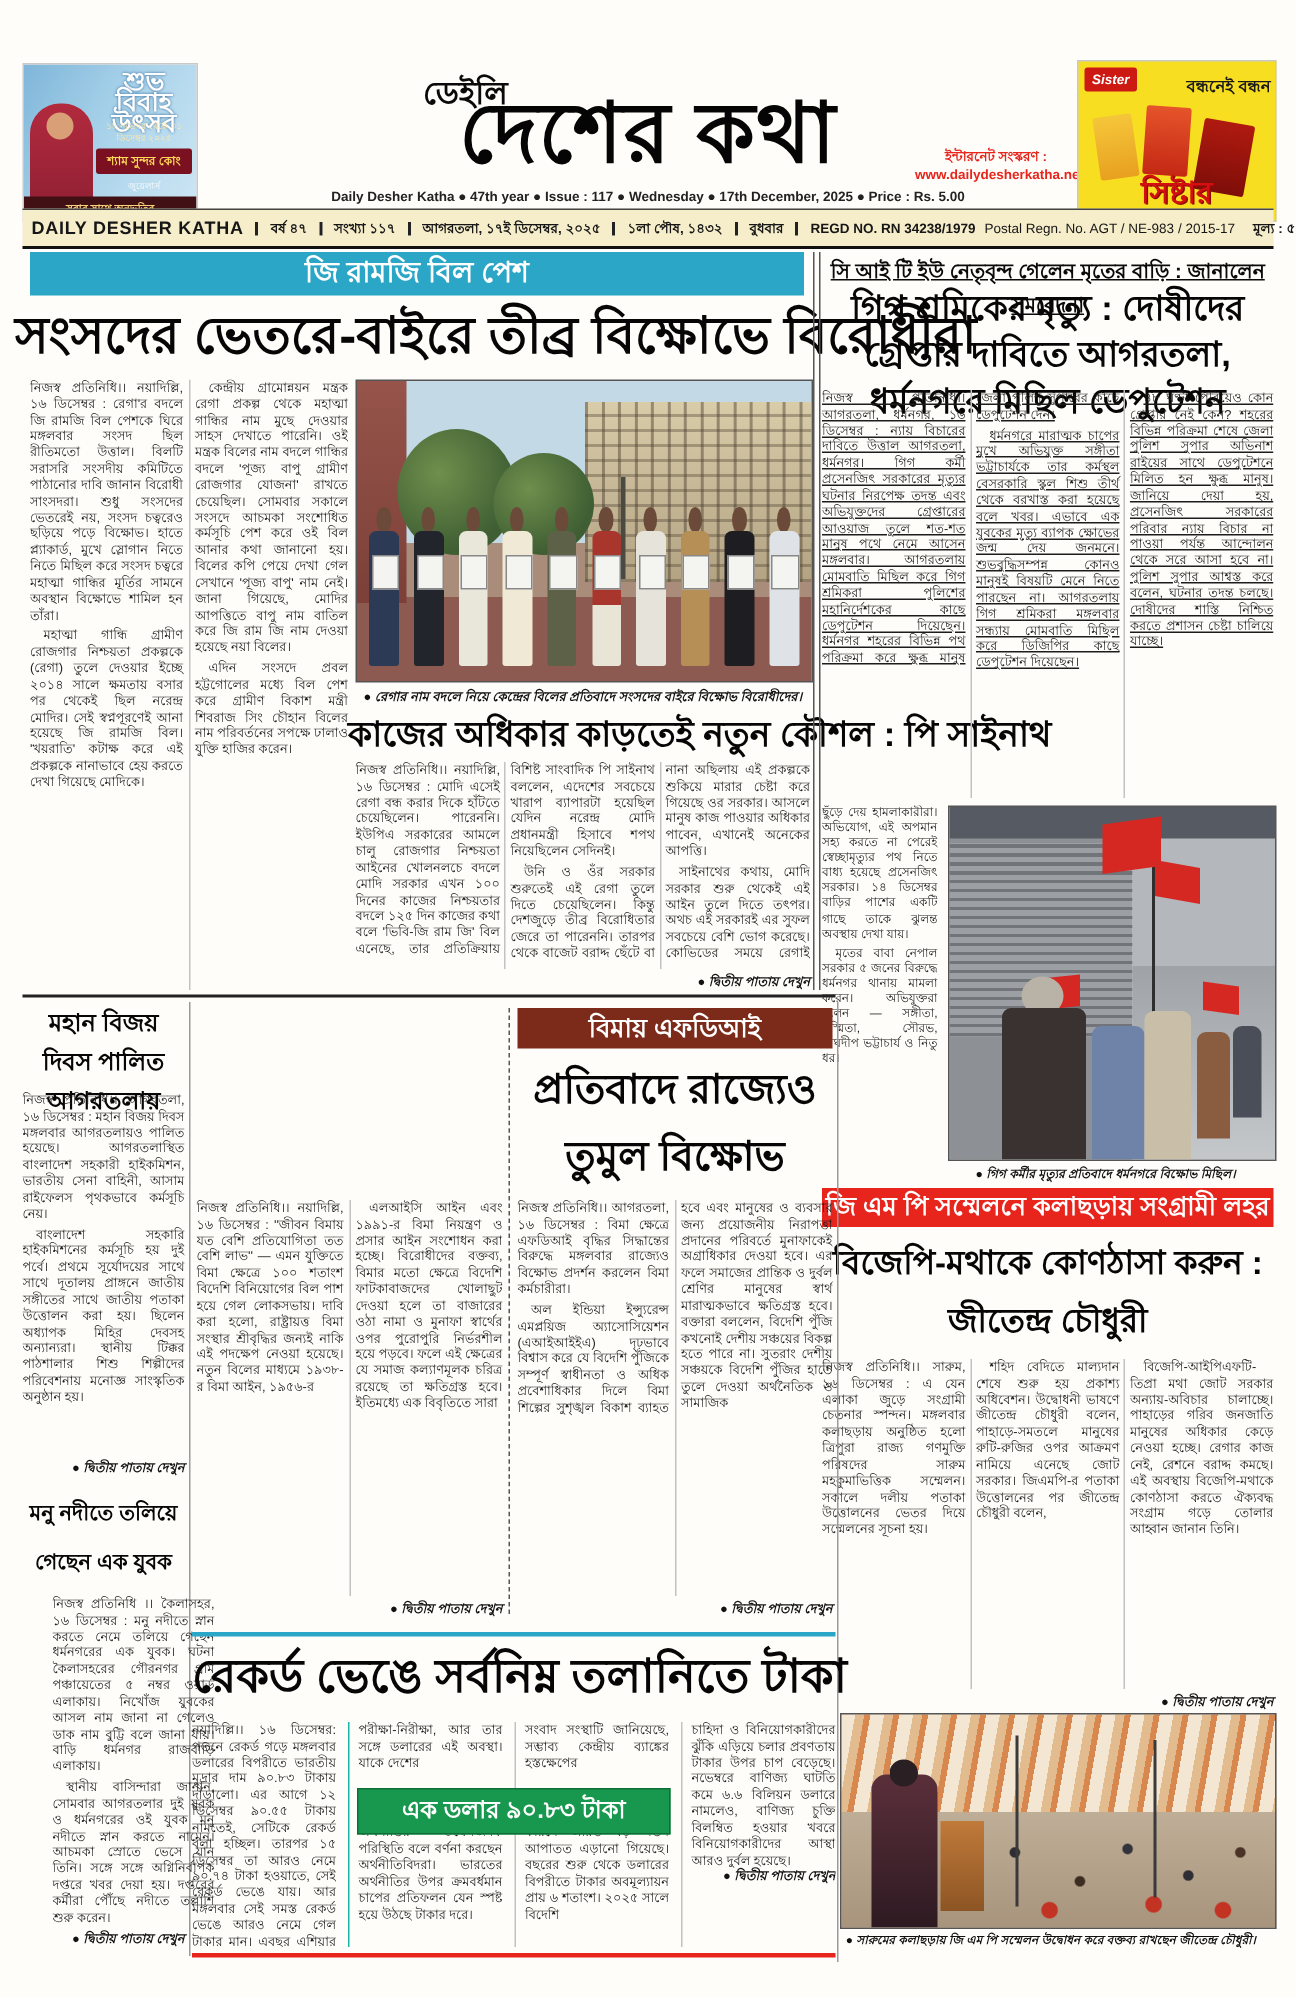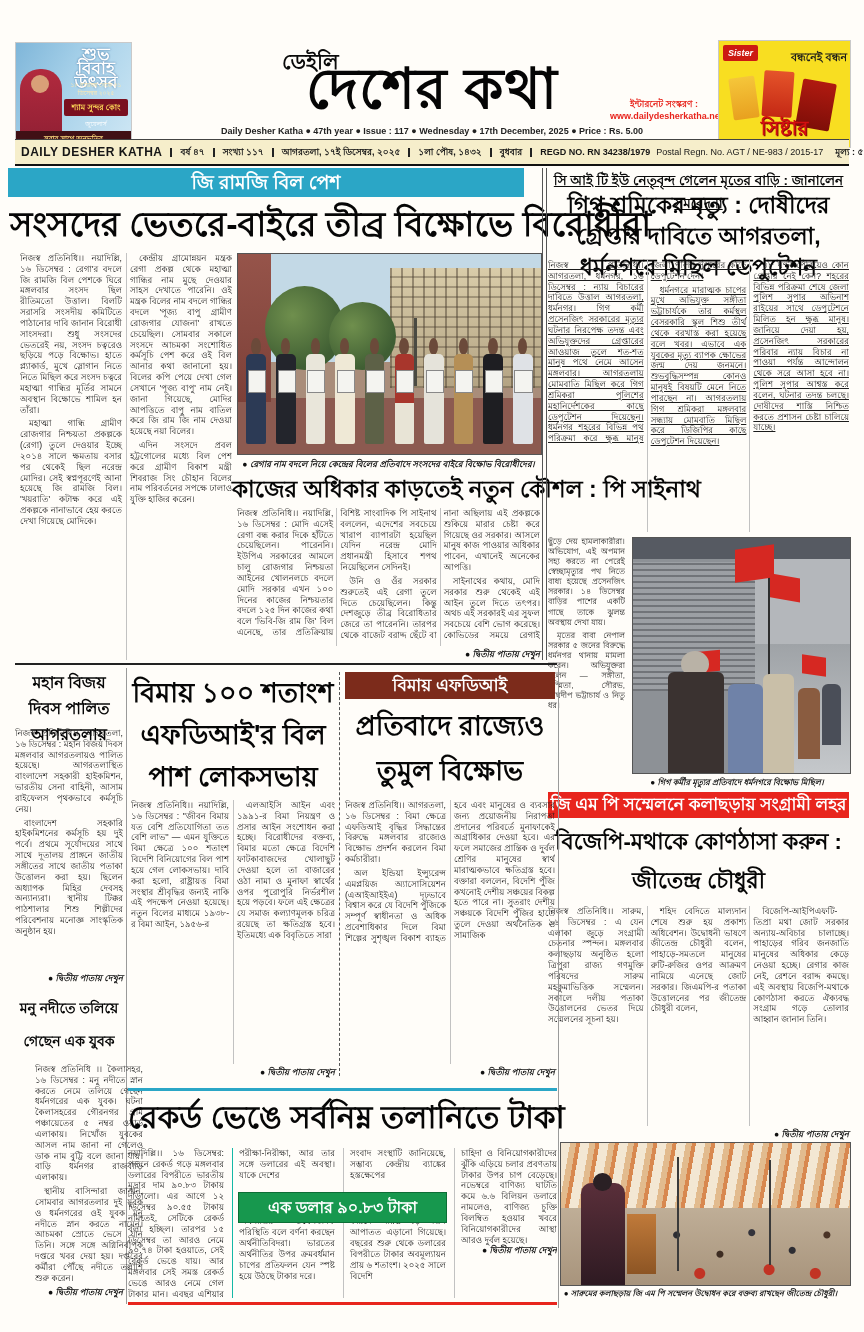--- a/index.html
+++ b/index.html
@@ -146,21 +146,21 @@
     <span class="chk"></span>
       <span class="infoitem">বুধবার</span>
     <span class="chk"></span>
       <span class="infoitem">REGD NO. RN 34238/1979</span>
     <span>Postal Regn. No. AGT / NE-983 / 2015-17</span>
     <span class="infosp"></span>
     <span class="infoitem">মূল্য : ৫ টাকা,</span>
 
   </div>
 
-  <div class="abs kicker-teal" style="left:8px;top:168px;width:516px;height:29px;line-height:29px;font-size:19px;">জি রামজি বিল পেশ</div>
+  <div class="abs kicker-teal" style="left:20px;top:168px;width:516px;height:29px;line-height:29px;font-size:19px;">জি রামজি বিল পেশ</div>
   <div class="abs headline nowrap" style="left:10px;top:200px;width:535px;font-size:34px;line-height:48px;">সংসদের ভেতরে-বাইরে তীব্র বিক্ষোভে বিরোধীরা</div>
 
   <div class="abs body-txt cols2" style="left:20px;top:253px;width:212px;height:407px;">
     <p>নিজস্ব প্রতিনিধি।। নয়াদিল্লি, ১৬ ডিসেম্বর : রেগা'র বদলে জি রামজি বিল পেশকে ঘিরে মঙ্গলবার সংসদ ছিল রীতিমতো উত্তাল। বিলটি সরাসরি সংসদীয় কমিটিতে পাঠানোর দাবি জানান বিরোধী সাংসদরা। শুধু সংসদের ভেতরেই নয়, সংসদ চত্বরেও ছড়িয়ে পড়ে বিক্ষোভ। হাতে প্ল্যাকার্ড, মুখে স্লোগান নিতে নিতে মিছিল করে সংসদ চত্বরে মহাত্মা গান্ধির মূর্তির সামনে অবস্থান বিক্ষোভে শামিল হন তাঁরা।</p>
     <p>মহাত্মা গান্ধি গ্রামীণ রোজগার নিশ্চয়তা প্রকল্পকে (রেগা) তুলে দেওয়ার ইচ্ছে ২০১৪ সালে ক্ষমতায় বসার পর থেকেই ছিল নরেন্দ্র মোদির। সেই স্বপ্নপূরণেই আনা হয়েছে জি রামজি বিল। 'খয়রাতি' কটাক্ষ করে এই প্রকল্পকে নানাভাবে হেয় করতে দেখা গিয়েছে মোদিকে।</p>
     <p>কেন্দ্রীয় গ্রামোন্নয়ন মন্ত্রক রেগা প্রকল্প থেকে মহাত্মা গান্ধির নাম মুছে দেওয়ার সাহস দেখাতে পারেনি। ওই মন্ত্রক বিলের নাম বদলে গান্ধির বদলে 'পূজ্য বাপু গ্রামীণ রোজগার যোজনা' রাখতে চেয়েছিল। সোমবার সকালে সংসদে আচমকা সংশোধিত কর্মসূচি পেশ করে ওই বিল আনার কথা জানানো হয়। বিলের কপি পেয়ে দেখা গেল সেখানে 'পূজ্য বাপু' নাম নেই। জানা গিয়েছে, মোদির আপত্তিতে বাপু নাম বাতিল করে জি রাম জি নাম দেওয়া হয়েছে নয়া বিলের।</p>
     <p>এদিন সংসদে প্রবল হট্টগোলের মধ্যে বিল পেশ করে গ্রামীণ বিকাশ মন্ত্রী শিবরাজ সিং চৌহান বিলের নাম পরিবর্তনের সপক্ষে ঢালাও যুক্তি হাজির করেন।</p>
   </div>
 
   <div class="abs photo p1" style="left:237px;top:253px;width:303px;height:200px;">
@@ -283,21 +283,20 @@
   </div>
   <div class="abs more-note" style="left:15px;top:972px;width:108px;">● দ্বিতীয় পাতায় দেখুন</div>
 
   <div class="abs headline" style="left:15px;top:992px;width:108px;font-size:14px;line-height:33px;">মনু নদীতে তলিয়ে গেছেন এক যুবক</div>
   <div class="abs body-txt" style="left:15px;top:1064px;width:108px;height:218px;margin-left:20px;">
     <p>নিজস্ব প্রতিনিধি ।। কৈলাসহর, ১৬ ডিসেম্বর : মনু নদীতে স্নান করতে নেমে তলিয়ে গেছেন ধর্মনগরের এক যুবক। ঘটনা কৈলাসহরের গৌরনগর গ্রাম পঞ্চায়েতের ৫ নম্বর ওয়ার্ড এলাকায়। নিখোঁজ যুবকের আসল নাম জানা না গেলেও ডাক নাম বুট্টি বলে জানা যায়। বাড়ি ধর্মনগর রাজবাড়ি এলাকায়।</p>
     <p>স্থানীয় বাসিন্দারা জানান, সোমবার আগরতলার দুই যুবক ও ধর্মনগরের ওই যুবক মনু নদীতে স্নান করতে নামেন। আচমকা স্রোতে ভেসে যান তিনি। সঙ্গে সঙ্গে অগ্নিনির্বাপক দপ্তরে খবর দেয়া হয়। দপ্তরের কর্মীরা পৌঁছে নদীতে তল্লাশি শুরু করেন।</p>
   </div>
   <div class="abs more-note" style="left:15px;top:1286px;width:108px;">● দ্বিতীয় পাতায় দেখুন</div>
 
-  <div class="abs headline" style="left:131px;top:672px;width:204px;font-size:27px;line-height:42px;">বিমায় ১০০ শতাংশ এফডিআই'র বিল পাশ লোকসভায়</div>
   <div class="abs body-txt cols2" style="left:131px;top:800px;width:204px;height:264px;">
     <p>নিজস্ব প্রতিনিধি।। নয়াদিল্লি, ১৬ ডিসেম্বর : ''জীবন বিমায় যত বেশি প্রতিযোগিতা তত বেশি লাভ'' — এমন যুক্তিতে বিমা ক্ষেত্রে ১০০ শতাংশ বিদেশি বিনিয়োগের বিল পাশ হয়ে গেল লোকসভায়। দাবি করা হলো, রাষ্ট্রায়ত্ত বিমা সংস্থার শ্রীবৃদ্ধির জন্যই নাকি এই পদক্ষেপ নেওয়া হয়েছে। নতুন বিলের মাধ্যমে ১৯৩৮-র বিমা আইন, ১৯৫৬-র</p>
     <p>এলআইসি আইন এবং ১৯৯১-র বিমা নিয়ন্ত্রণ ও প্রসার আইন সংশোধন করা হচ্ছে। বিরোধীদের বক্তব্য, বিমার মতো ক্ষেত্রে বিদেশি ফাটকাবাজদের খোলাছুট দেওয়া হলে তা বাজারের ওঠা নামা ও মুনাফা স্বার্থের ওপর পুরোপুরি নির্ভরশীল হয়ে পড়বে। ফলে এই ক্ষেত্রের যে সমাজ কল্যাণমূলক চরিত্র রয়েছে তা ক্ষতিগ্রস্ত হবে। ইতিমধ্যে এক বিবৃতিতে সারা</p>
   </div>
   <div class="abs more-note" style="left:131px;top:1066px;width:204px;">● দ্বিতীয় পাতায় দেখুন</div>
 
   <div class="abs dashline" style="left:339px;top:672px;height:404px;"></div>
 
   <div class="abs kicker-maroon" style="left:345px;top:672px;width:210px;height:27px;line-height:27px;font-size:17px;">বিমায় এফডিআই</div>
   <div class="abs headline" style="left:345px;top:704px;width:210px;font-size:27px;line-height:45px;">প্রতিবাদে রাজ্যেও তুমুল বিক্ষোভ</div>

